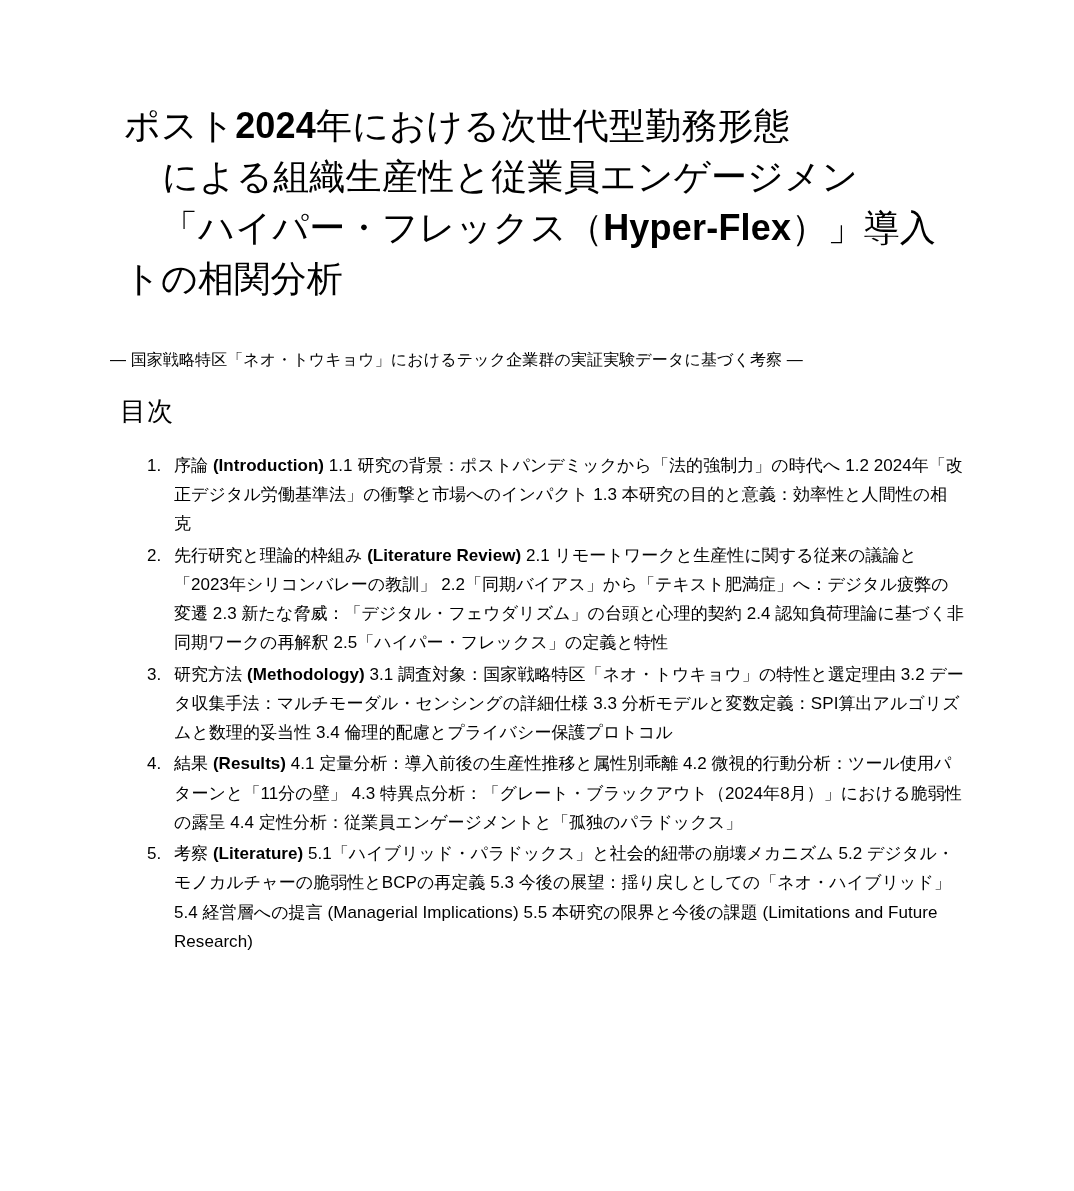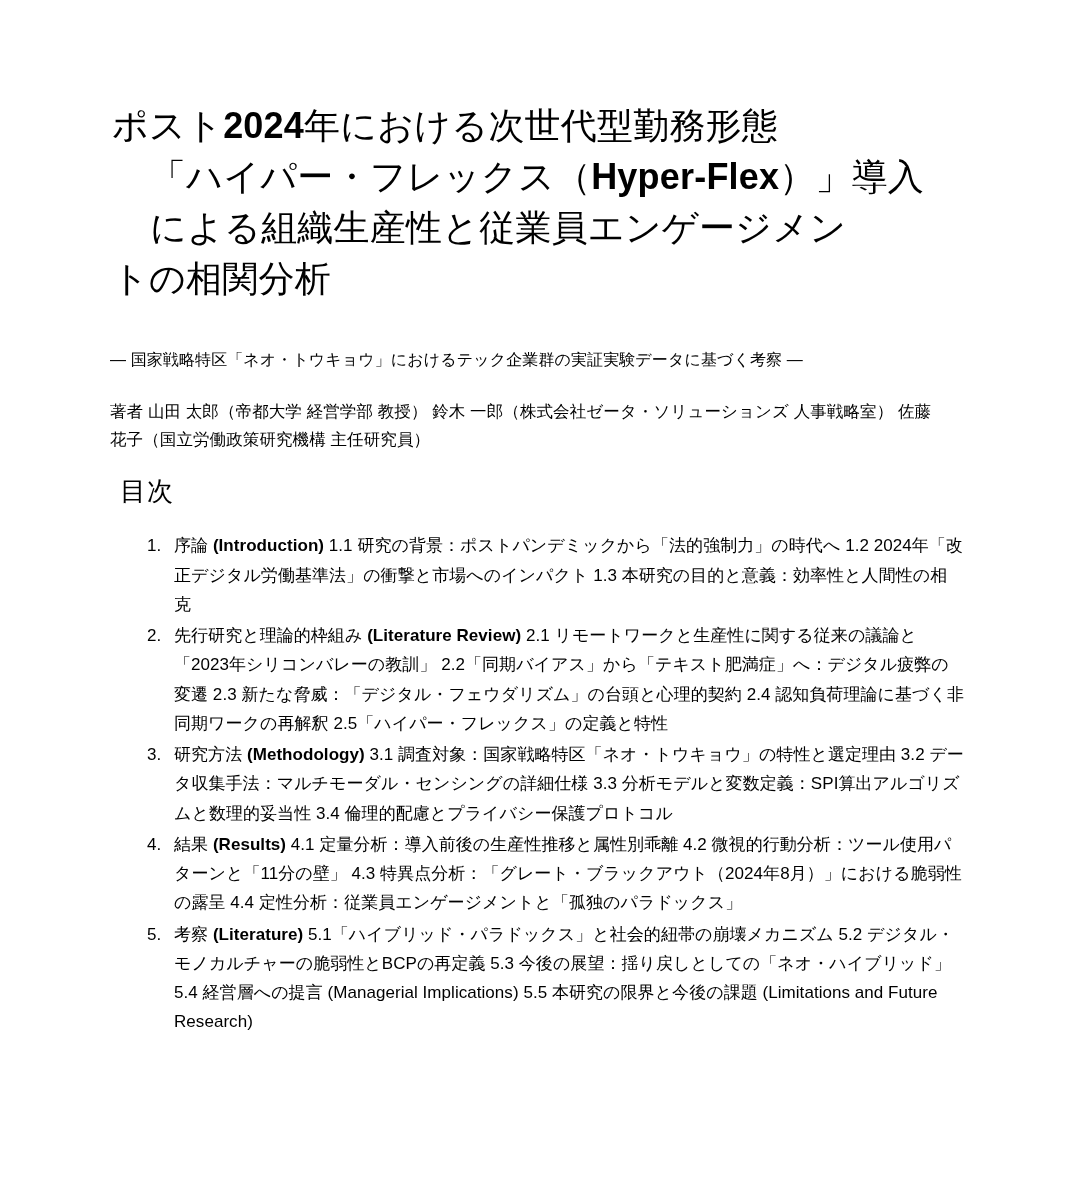--- a/index.html
+++ b/index.html
@@ -24,21 +24,21 @@
   .doc-title {
     font-size: 36px;
     line-height: 1.42;
     font-weight: 400;
     margin: 0 0 0 0;
     padding-left: 2px;
     text-indent: 0;
     letter-spacing: 0.2px;
   }
   .doc-title .b { font-weight: 700; }
-  .title-line { display: block; }
+  .title-line { display: block; margin-left: 12px; }
   .title-line.indent { padding-left: 38px; }
   .subtitle {
     margin-top: 44px;
     font-size: 16px;
     line-height: 1.5;
     font-weight: 400;
     letter-spacing: 0.1px;
   }
   .authors {
     margin-top: 26px;
@@ -67,28 +67,27 @@
   ol.toc > li .b { font-weight: 700; }
   .sec-title { font-weight: 400; }
 </style>
 </head>
 <body>
 
 <div class="page">
 
   <h1 class="doc-title">
     <span class="title-line">ポスト<span class="b">2024</span>年における次世代型勤務形態</span>
+    <span class="title-line indent">による組織生産性と従業員エンゲージメン</span>
     <span class="title-line indent">「ハイパー・フレックス（<span class="b">Hyper-Flex</span>）」導入</span>
-    <span class="title-line indent">による組織生産性と従業員エンゲージメン</span>
     <span class="title-line">トの相関分析</span>
   </h1>
 
   <div class="subtitle">— 国家戦略特区「ネオ・トウキョウ」におけるテック企業群の実証実験データに基づく考察 —</div>
 
-  <div class="authors">著者 山田 太郎（帝都大学 経営学部 教授） 鈴木 一郎（株式会社ゼータ・ソリューションズ 人事戦略室） 佐藤 花子（国立労働政策研究機構 主任研究員）</div>
 
   <h2 class="toc-heading">目次</h2>
 
   <ol class="toc">
     <li><span class="sec-title">序論 <span class="b">(Introduction)</span> 1.1 研究の背景：ポストパンデミックから「法的強制力」の時代へ 1.2 2024年「改正デジタル労働基準法」の衝撃と市場へのインパクト 1.3 本研究の目的と意義：効率性と人間性の相克</span></li>
     <li><span class="sec-title">先行研究と理論的枠組み <span class="b">(Literature Review)</span> 2.1 リモートワークと生産性に関する従来の議論と「2023年シリコンバレーの教訓」 2.2「同期バイアス」から「テキスト肥満症」へ：デジタル疲弊の変遷 2.3 新たな脅威：「デジタル・フェウダリズム」の台頭と心理的契約 2.4 認知負荷理論に基づく非同期ワークの再解釈 2.5「ハイパー・フレックス」の定義と特性</span></li>
     <li><span class="sec-title">研究方法 <span class="b">(Methodology)</span> 3.1 調査対象：国家戦略特区「ネオ・トウキョウ」の特性と選定理由 3.2 データ収集手法：マルチモーダル・センシングの詳細仕様 3.3 分析モデルと変数定義：SPI算出アルゴリズムと数理的妥当性 3.4 倫理的配慮とプライバシー保護プロトコル</span></li>
     <li><span class="sec-title">結果 <span class="b">(Results)</span> 4.1 定量分析：導入前後の生産性推移と属性別乖離 4.2 微視的行動分析：ツール使用パターンと「11分の壁」 4.3 特異点分析：「グレート・ブラックアウト（2024年8月）」における脆弱性の露呈 4.4 定性分析：従業員エンゲージメントと「孤独のパラドックス」</span></li>
     <li><span class="sec-title">考察 <span class="b">(Literature)</span> 5.1「ハイブリッド・パラドックス」と社会的紐帯の崩壊メカニズム 5.2 デジタル・モノカルチャーの脆弱性とBCPの再定義 5.3 今後の展望：揺り戻しとしての「ネオ・ハイブリッド」 5.4 経営層への提言 (Managerial Implications) 5.5 本研究の限界と今後の課題 (Limitations and Future Research)</span></li>
   </ol>

